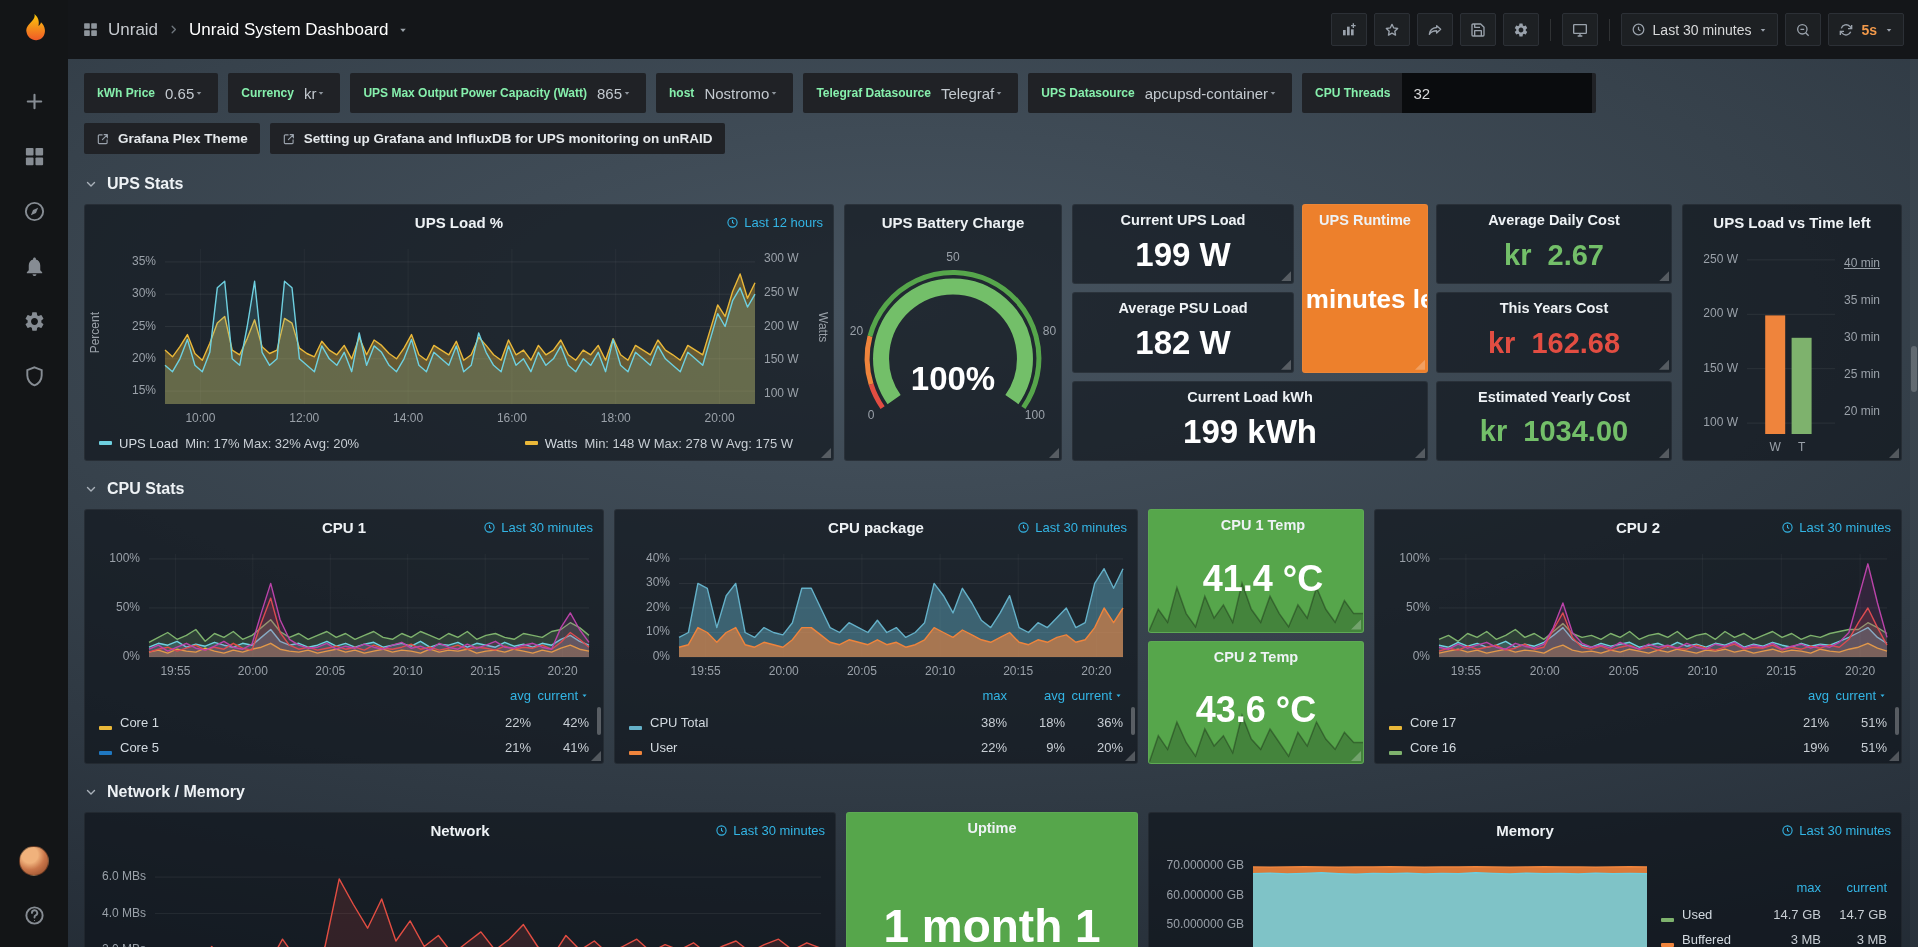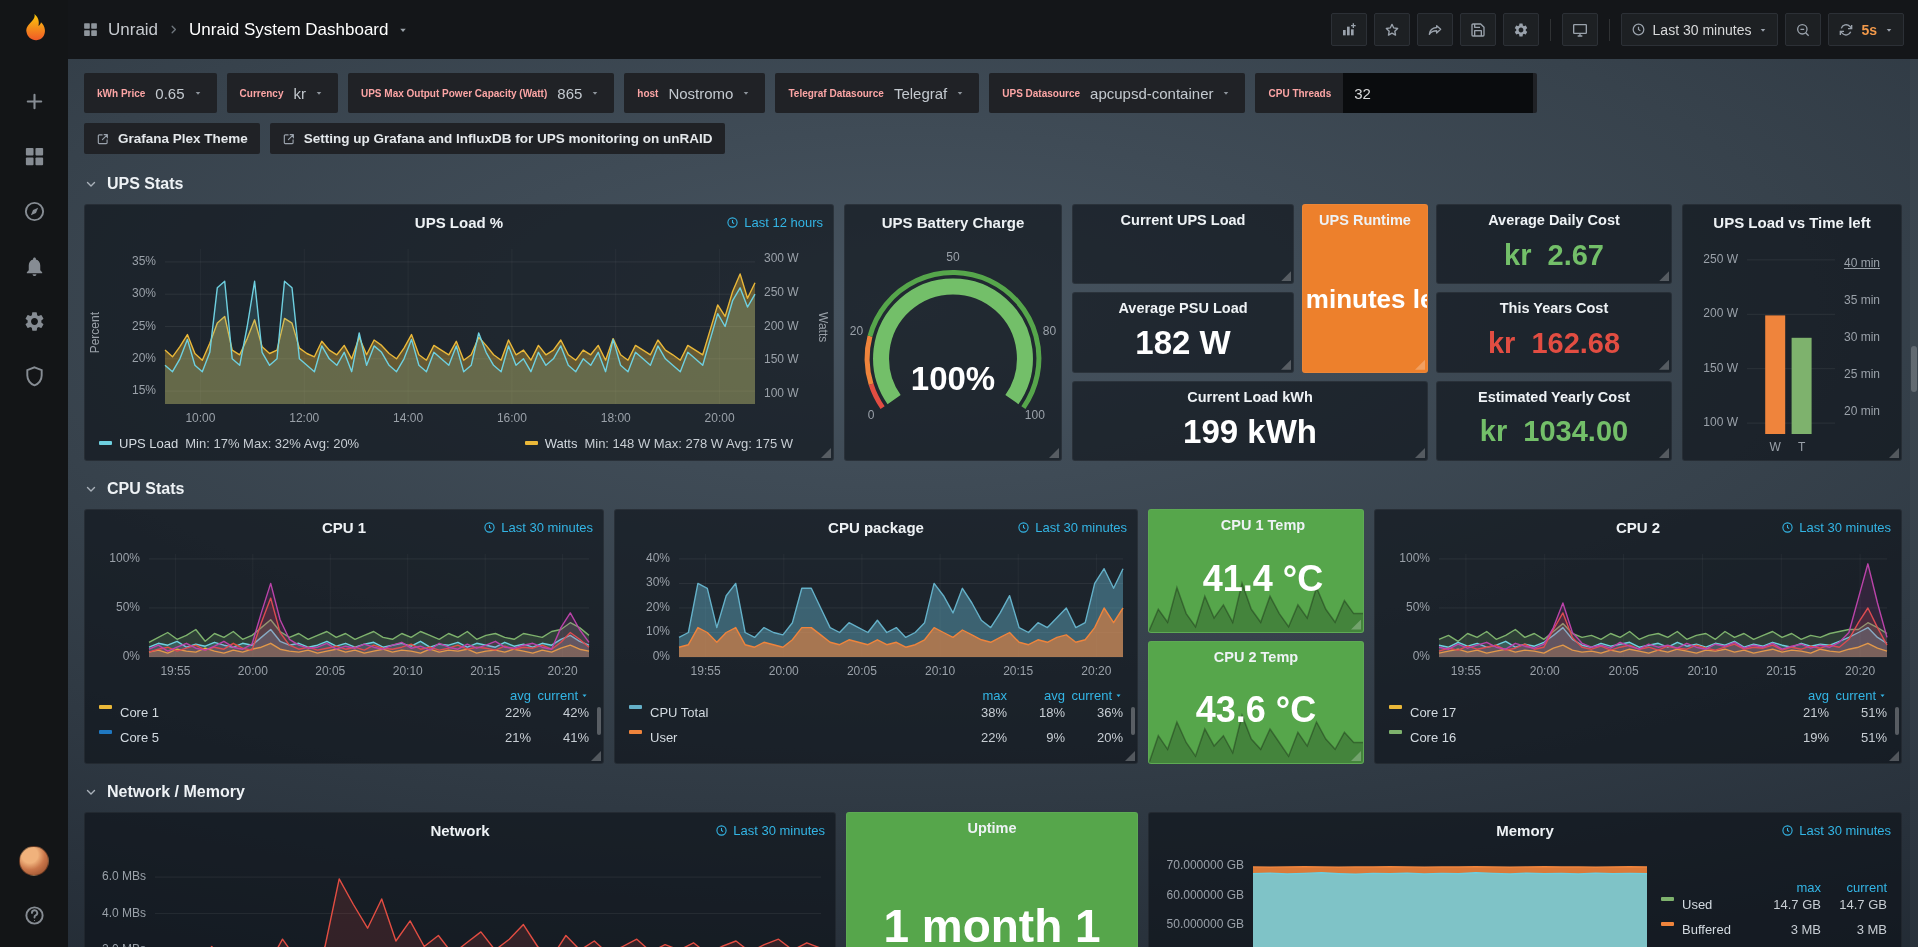--- a/index.html
+++ b/index.html
@@ -41,22 +41,22 @@
 
 
 .content{position:absolute;left:68px;top:59px;width:1850px;height:888px;overflow:hidden;
   padding:14px 16px 0;
   background:radial-gradient(ellipse 130% 105% at 45% 28%,#475460 0%,#37424c 38%,#28313b 70%,#1b222a 100%)}
 
 
 .var-row{display:flex;gap:10px;margin-bottom:10px}
 .var-pill{display:flex;align-items:center;height:40px;background:#202226;border-radius:2px;
   padding:0 4px 0 13px}
-.var-label{font-weight:700;color:#fca5a5;font-size:10px;white-space:nowrap}
-.var-value{display:flex;align-items:center;gap:8px;color:#c3c9cf;font-size:15px;
+.var-label{font-weight:700;color:#86efac;font-size:12px;white-space:nowrap}
+.var-value{display:flex;align-items:center;color:#c3c9cf;font-size:15px;
   padding:0 10px;height:100%;cursor:pointer;white-space:nowrap}
 .caret{width:10px;height:10px;color:#8e959c}
 .var-input{width:190px;height:40px;background:#0a0c0e;border:1px solid #0a0c0e;color:#d8d9da;
   font-size:15px;padding:0 10px;margin-left:12px;font-family:inherit}
 .link-row{display:flex;gap:10px;margin-bottom:16px}
 .dash-link{display:flex;align-items:center;gap:8px;height:31px;background:#202226;border-radius:2px;
   padding:0 12px;font-size:13.5px;font-weight:700;color:#e4e8eb;cursor:pointer;text-decoration:none}
 .dash-link .ic{width:14px;height:14px;color:#9aa2ac}
 
 
@@ -90,21 +90,21 @@
   padding:0 40px 4px 14px;font-size:13px}
 .li-entry{display:flex;align-items:center;gap:7px;color:#c7cdd3;white-space:nowrap}
 .lt-marker{width:13px;height:4px;border-radius:1px;cursor:pointer}
 .lt-name{color:#d3dae0;cursor:pointer}
 .legend-table{flex:none;position:relative;padding:2px 14px 8px;font-size:13px}
 .lt-head{display:flex;height:20px;align-items:center}
 .lt-head .sp{flex:1}
 .lt-h{width:58px;display:flex;justify-content:flex-end;align-items:center;gap:2px;
   color:#33b5e5;cursor:pointer}
 .lt-h .caret{width:9px;height:9px;color:#33b5e5}
-.lt-row{display:flex;height:25px;align-items:flex-start}
+.lt-row{display:flex;height:25px;align-items:flex-end}
 .lt-row .lt-name{margin-left:8px;flex:1}
 .lt-v{width:58px;text-align:right;color:#c7cdd3}
 .w64{width:66px}
 .legend-scrollthumb{position:absolute;right:2px;top:24px;width:4px;height:28px;
   background:rgba(255,255,255,.28);border-radius:2px;cursor:pointer}
 .panel-body{display:flex;flex:1;min-height:0}
 .legend-side{width:240px;flex:none;padding:30px 14px 0 0;font-size:13px}
 
 
 .stat .stat-title{height:30px;display:flex;align-items:center;justify-content:center;
@@ -511,20 +511,21 @@
               <span class="tick" style="left: 190.515px; top: 85.4788px; width: 28px; text-align: center;">80</span>
               <span class="tick" style="left: 175.85px; top: 168.652px; width: 28px; text-align: center;">100</span>
               <div class="g-value" style="left: 28px; top: 120.938px; width: 160px;">100%</div>
             </div>
           <div class="corner"></div>
         </div>
 
         <div class="ups-stats-grid">
           <div class="panel stat">
             <div class="stat-title">Current UPS Load</div>
+            <div class="stat-value">199 W</div>
             <div class="corner"></div>
           </div>
           <div class="panel stat g-runtime" style="background: rgb(237, 128, 44);">
             <div class="stat-title">UPS Runtime</div>
             <div class="stat-value"><span class="runtime-text">30 minutes left!</span></div>
             <div class="corner"></div>
           </div>
           <div class="panel stat g-c3r1">
             <div class="stat-title">Average Daily Cost</div>
             <div class="stat-value money" style="color: rgb(115, 191, 105);">kr  2.67</div>

